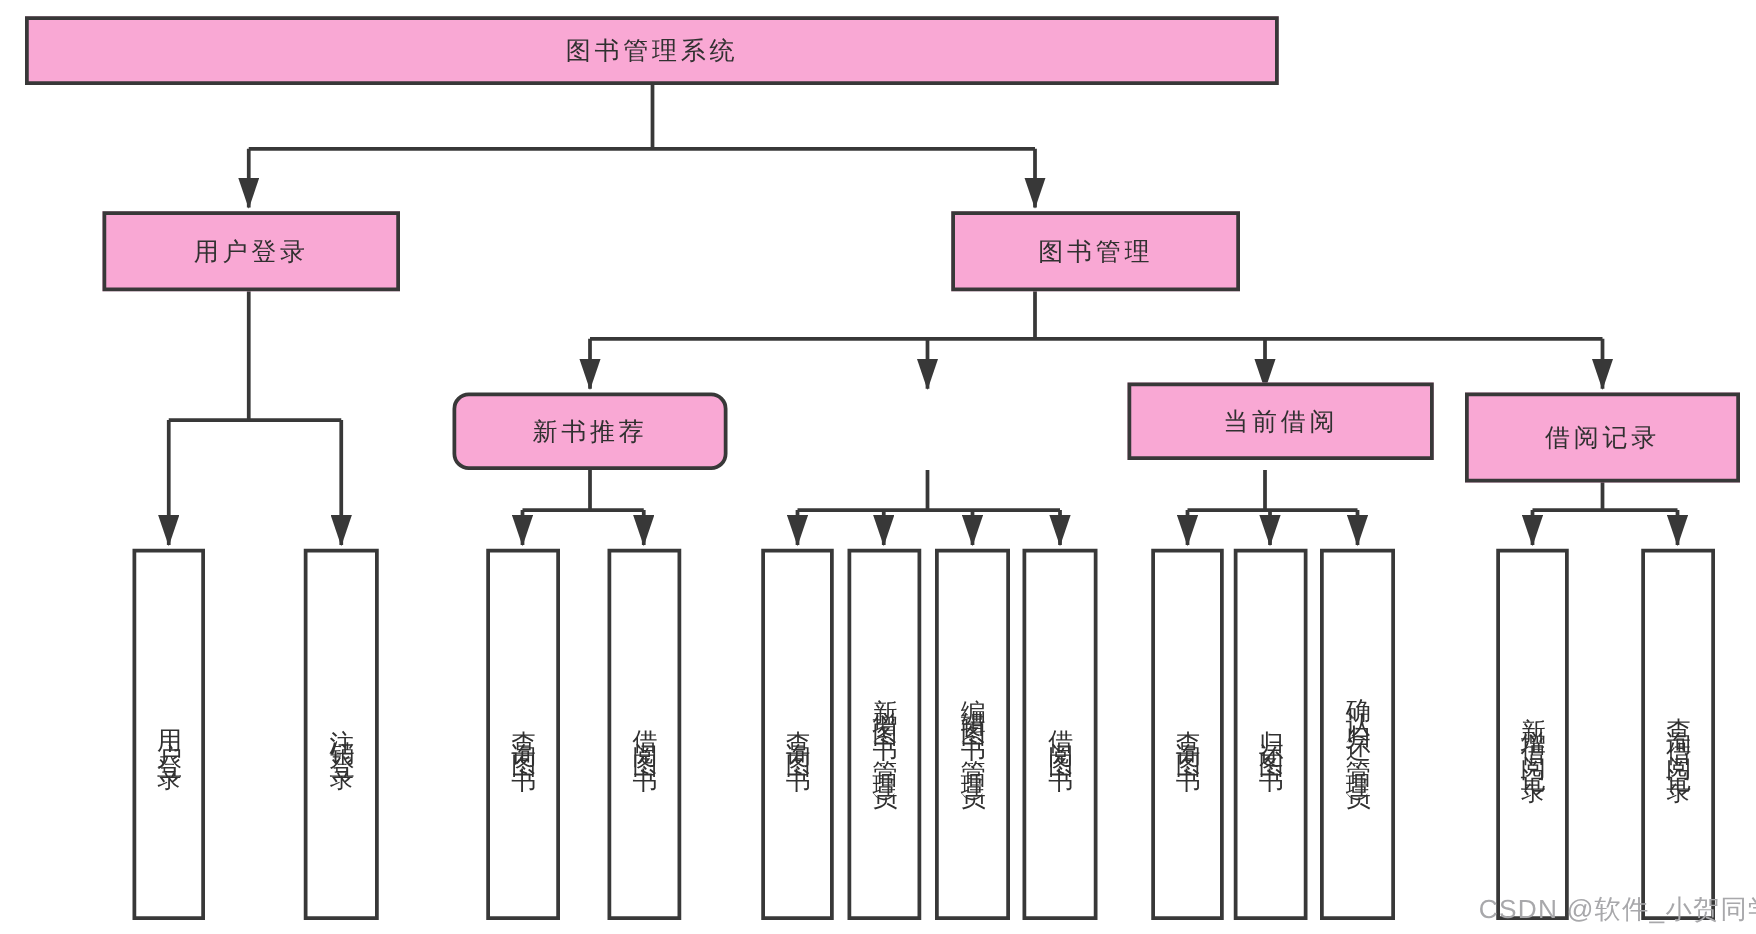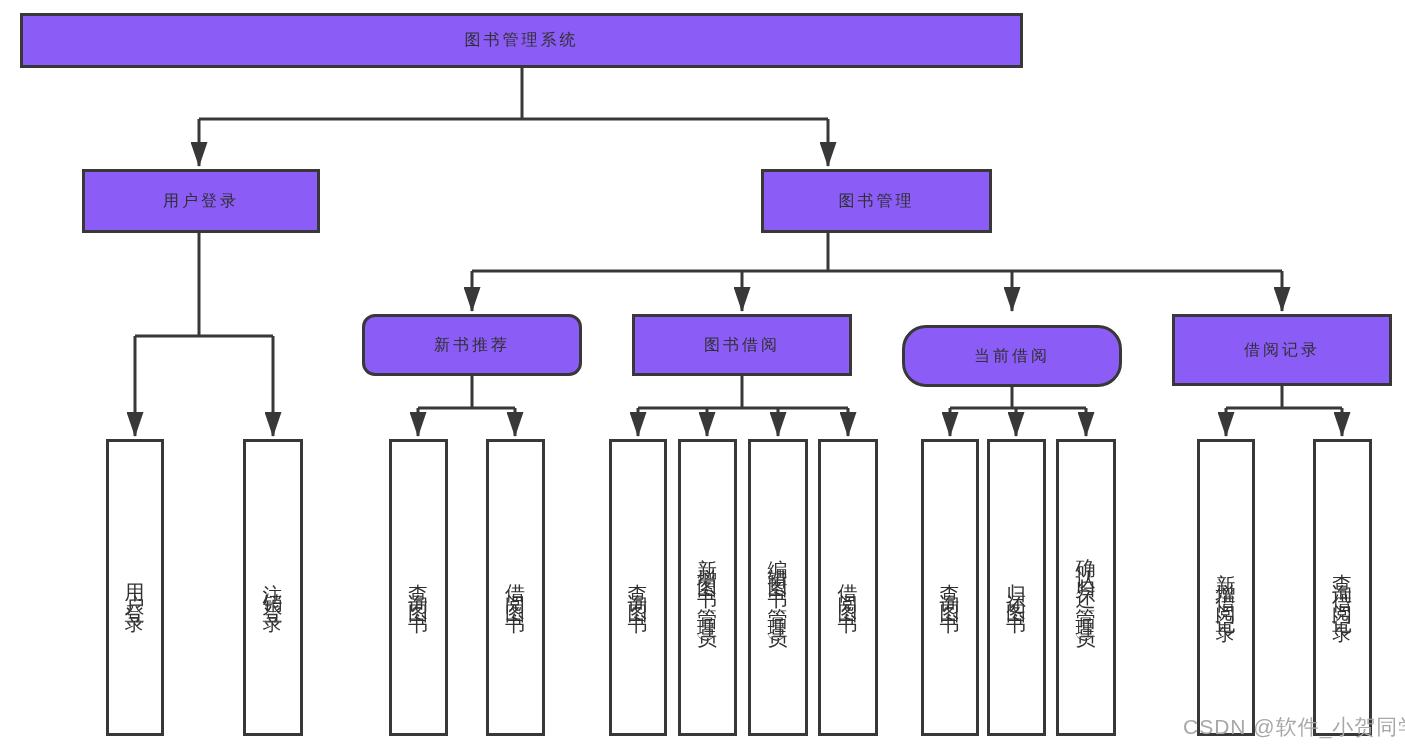--- a/index.html
+++ b/index.html
@@ -3,23 +3,23 @@
 <meta charset="utf-8">
 <style>
   html,body{margin:0;padding:0;background:#ffffff;}
   .canvas{
     position:relative;width:1405px;height:747px;background:#ffffff;overflow:hidden;
     font-family:"Liberation Sans","DejaVu Sans",sans-serif;color:#303030;
   }
   .connectors{position:absolute;left:0;top:0;}
   .ln{stroke:#383838;stroke-width:3;fill:none;}
   .node{
-    position:absolute;box-sizing:border-box;border:3px solid #383838;background:#8b5cf6;
+    position:absolute;box-sizing:border-box;border:3px solid #383838;background:#f9a8d4;
     display:flex;align-items:center;justify-content:center;
-    font-size:16px;letter-spacing:3px;color:#303030;
+    font-size:20px;letter-spacing:3px;color:#303030;
   }
   .leaf{
     position:absolute;box-sizing:border-box;border:3px solid #383838;background:#ffffff;
     display:flex;align-items:center;justify-content:center;
   }
   .leaf span{
     writing-mode:vertical-rl;text-orientation:mixed;
     font-size:20px;line-height:1;letter-spacing:10px;color:#303030;white-space:nowrap;
   }
   .watermark{
@@ -79,22 +79,21 @@
     <path class="ln" d="M1226 408 V436" marker-end="url(#arrow)"></path>
     <path class="ln" d="M1342 408 V436" marker-end="url(#arrow)"></path>
   </svg>
 
   <div class="node" style="left:20px;top:13px;width:1003px;height:55px;">图书管理系统</div>
 
   <div class="node" style="left:82px;top:169px;width:238px;height:64px;">用户登录</div>
   <div class="node" style="left:713px;top:169px;width:231px;height:64px;margin-left:48px;">图书管理</div>
 
   <div class="node" style="left:362px;top:314px;width:220px;height:62px;border-radius:13px;">新书推荐</div>
-  <div class="node" style="left:632px;top:314px;width:220px;height:62px;">图书借阅</div>
-  <div class="node" style="left:902px;top:325px;width:220px;height:62px;border-radius:24px;">当前借阅</div>
+  <div class="node" style="left:902px;top:306px;width:245px;height:62px;">当前借阅</div>
   <div class="node" style="left:1172px;top:314px;width:220px;height:72px;">借阅记录</div>
 
   <div class="leaf" style="left:106px;top:439px;width:58px;height:297px;">
     <span>用户登录</span>
   </div>
   <div class="leaf" style="left:243px;top:439px;width:60px;height:297px;">
     <span>注销登录</span>
   </div>
 
   <div class="leaf" style="left:389px;top:439px;width:59px;height:297px;">

